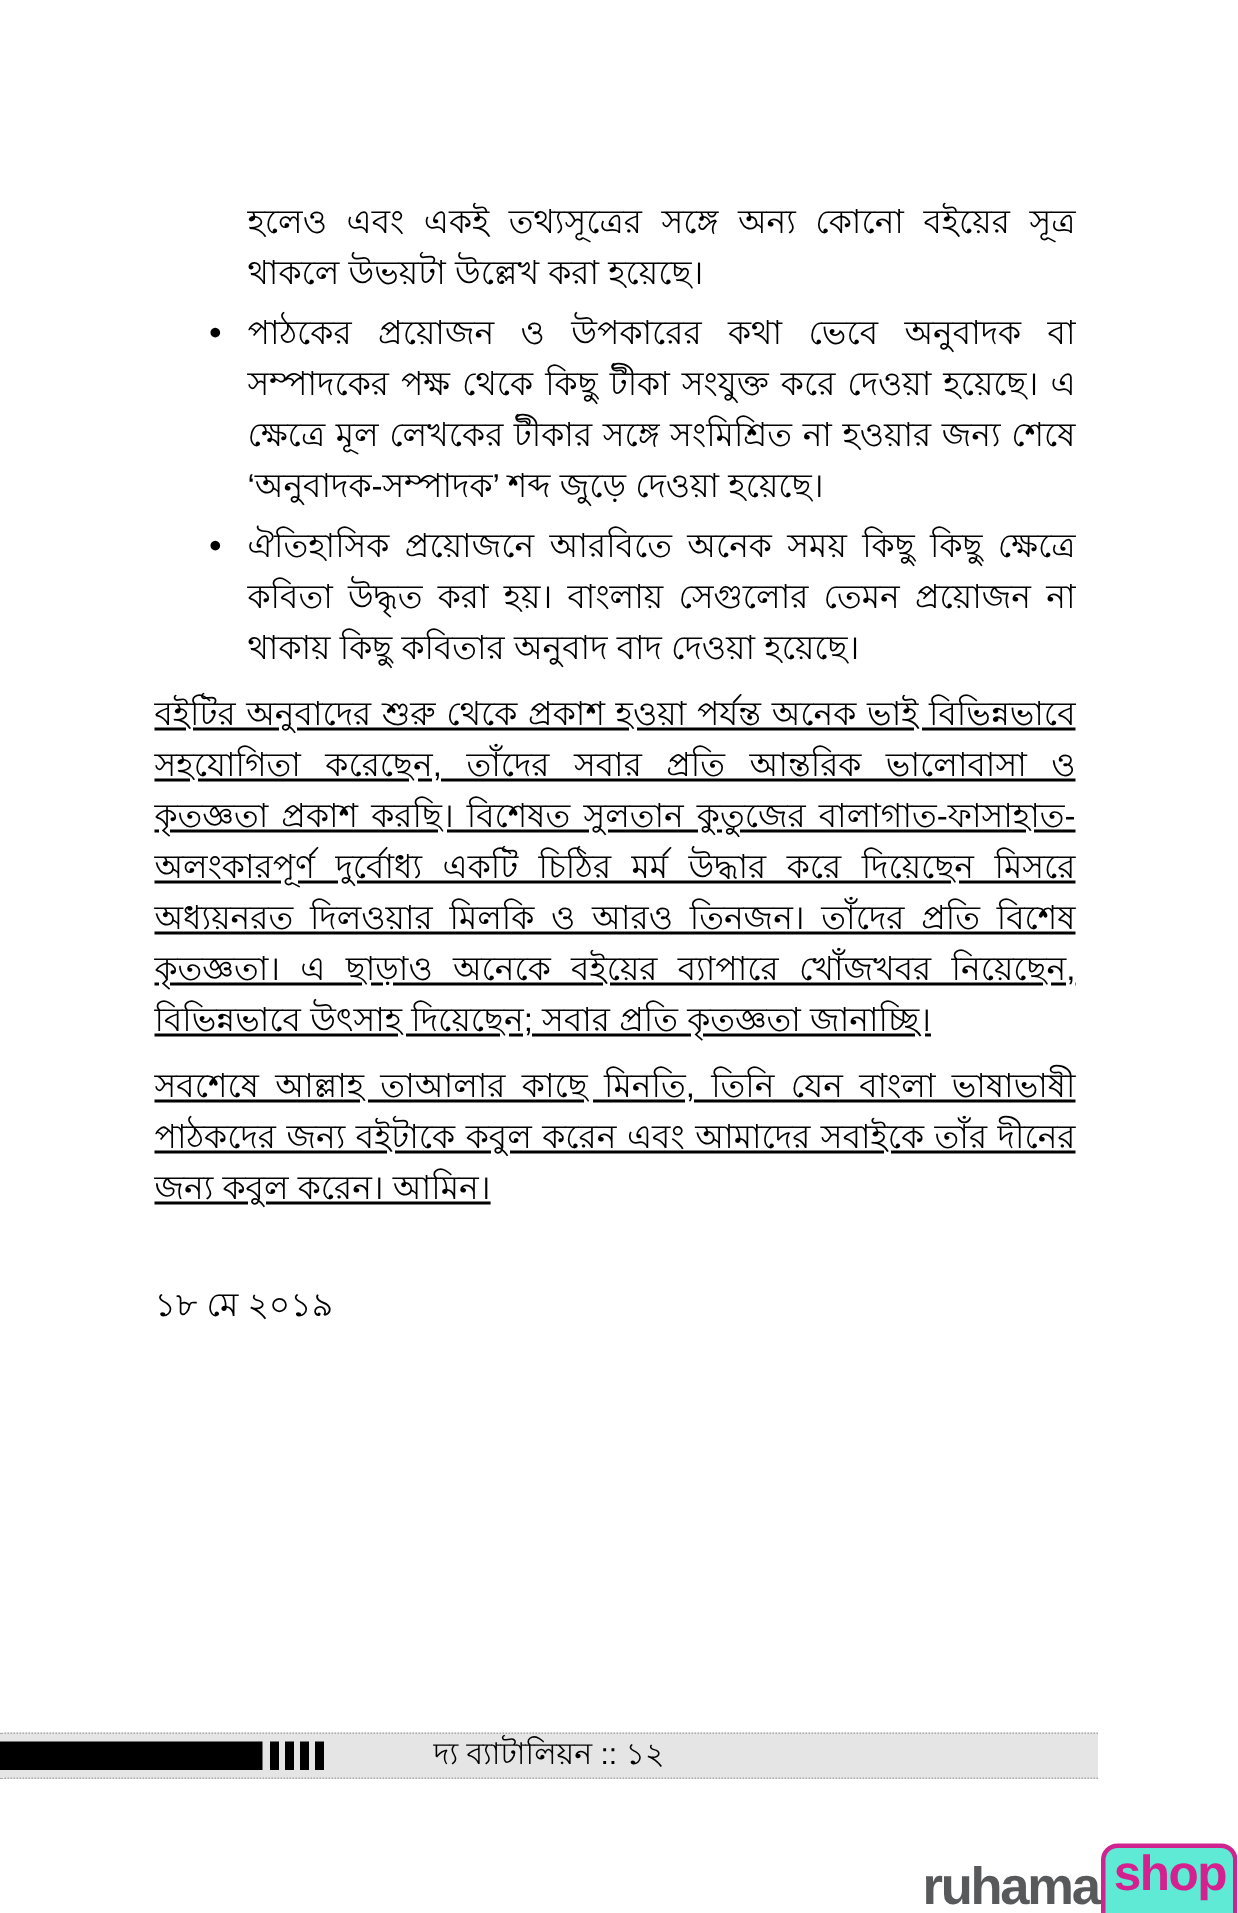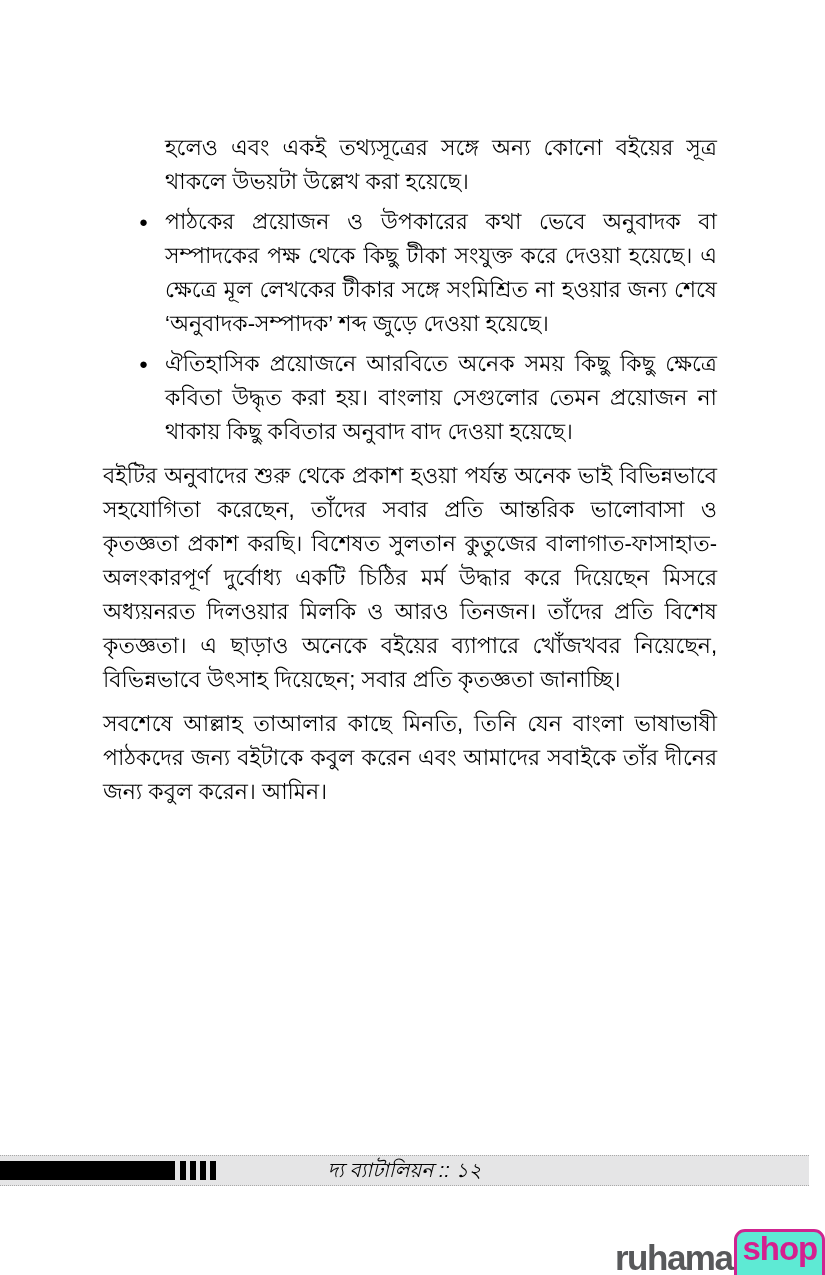--- a/index.html
+++ b/index.html
@@ -30,36 +30,35 @@
     padding-left:62px;
     margin-bottom:6px;
   }
   .bullet-marker {
     position:absolute;
     left:36px; top:0;
     font-size:15px;
     line-height:34px;
   }
 
-  .para { margin:10px 0 0 0; }
+  .para { margin:10px 0 0 0;text-decoration:underline; }
 
   .signature { margin-top:44px; }
   .sig-name  { font-weight:bold; font-size:23px; line-height:34px; }
   .sig-date  { font-size:22px; line-height:34px; }
   .sig-email { font-family:"Liberation Serif","DejaVu Serif",serif; font-size:23px; line-height:34px; }
 
   
   .footer-bar {
     position:absolute;
     left:0; top:1136px;
-    width:809px; height:29px;
+    width:732px; height:29px;
     background:#e5e5e6;
     border-top:1px dotted #a9a9a9;
     border-bottom:1px dotted #a9a9a9;
-    font-style:italic;
   }
   .footer-black-bar {
     position:absolute; left:0; top:5px;
     width:175px; height:19px;
     background:#000;
   }
   .footer-tick {
     position:absolute; top:5px;
     width:6px; height:19px;
     background:#000;
@@ -141,20 +140,21 @@
     <div class="bullet-item">
       <span class="bullet-marker">●</span>
       <span>ঐতিহাসিক প্রয়োজনে আরবিতে অনেক সময় কিছু কিছু ক্ষেত্রে কবিতা উদ্ধৃত করা হয়। বাংলায় সেগুলোর তেমন প্রয়োজন না থাকায় কিছু কবিতার অনুবাদ বাদ দেওয়া হয়েছে।</span>
     </div>
 
     <p class="para">বইটির অনুবাদের শুরু থেকে প্রকাশ হওয়া পর্যন্ত অনেক ভাই বিভিন্নভাবে সহযোগিতা করেছেন, তাঁদের সবার প্রতি আন্তরিক ভালোবাসা ও কৃতজ্ঞতা প্রকাশ করছি। বিশেষত সুলতান কুতুজের বালাগাত-ফাসাহাত-অলংকারপূর্ণ দুর্বোধ্য একটি চিঠির মর্ম উদ্ধার করে দিয়েছেন মিসরে অধ্যয়নরত দিলওয়ার মিলকি ও আরও তিনজন। তাঁদের প্রতি বিশেষ কৃতজ্ঞতা। এ ছাড়াও অনেকে বইয়ের ব্যাপারে খোঁজখবর নিয়েছেন, বিভিন্নভাবে উৎসাহ দিয়েছেন; সবার প্রতি কৃতজ্ঞতা জানাচ্ছি।</p>
 
     <p class="para">সবশেষে আল্লাহ তাআলার কাছে মিনতি, তিনি যেন বাংলা ভাষাভাষী পাঠকদের জন্য বইটাকে কবুল করেন এবং আমাদের সবাইকে তাঁর দীনের জন্য কবুল করেন। আমিন।</p>
 
     <div class="signature">
+      <div class="sig-date">১৮ মে ২০১৯</div>
     </div>
 
   </div>
 
   <div class="footer-bar">
     <div class="footer-black-bar"></div>
     <span class="footer-tick t1"></span>
     <span class="footer-tick t2"></span>
     <span class="footer-tick t3"></span>
     <span class="footer-tick t4"></span>

